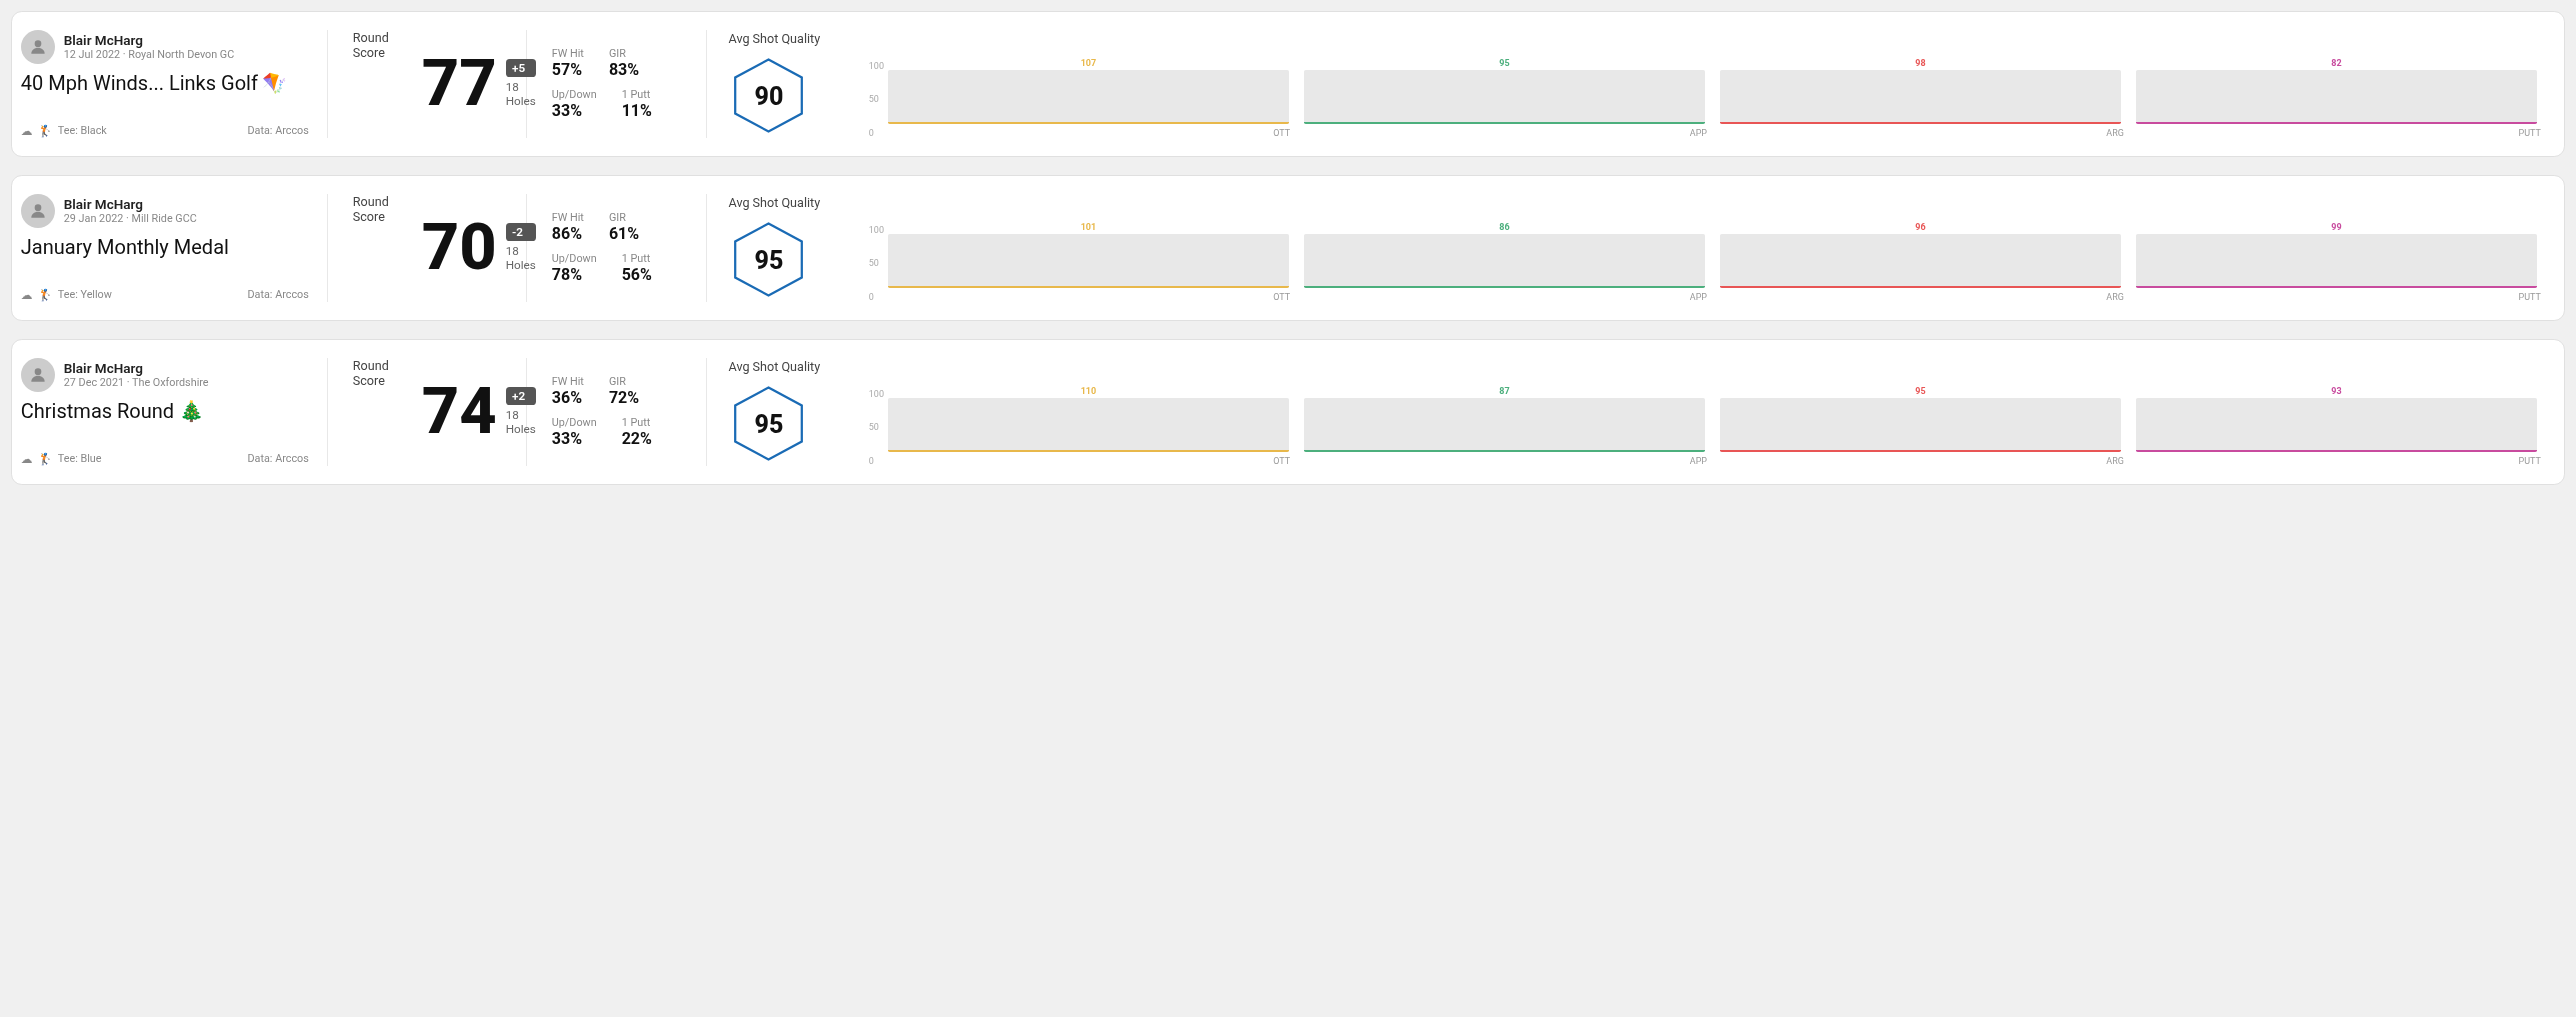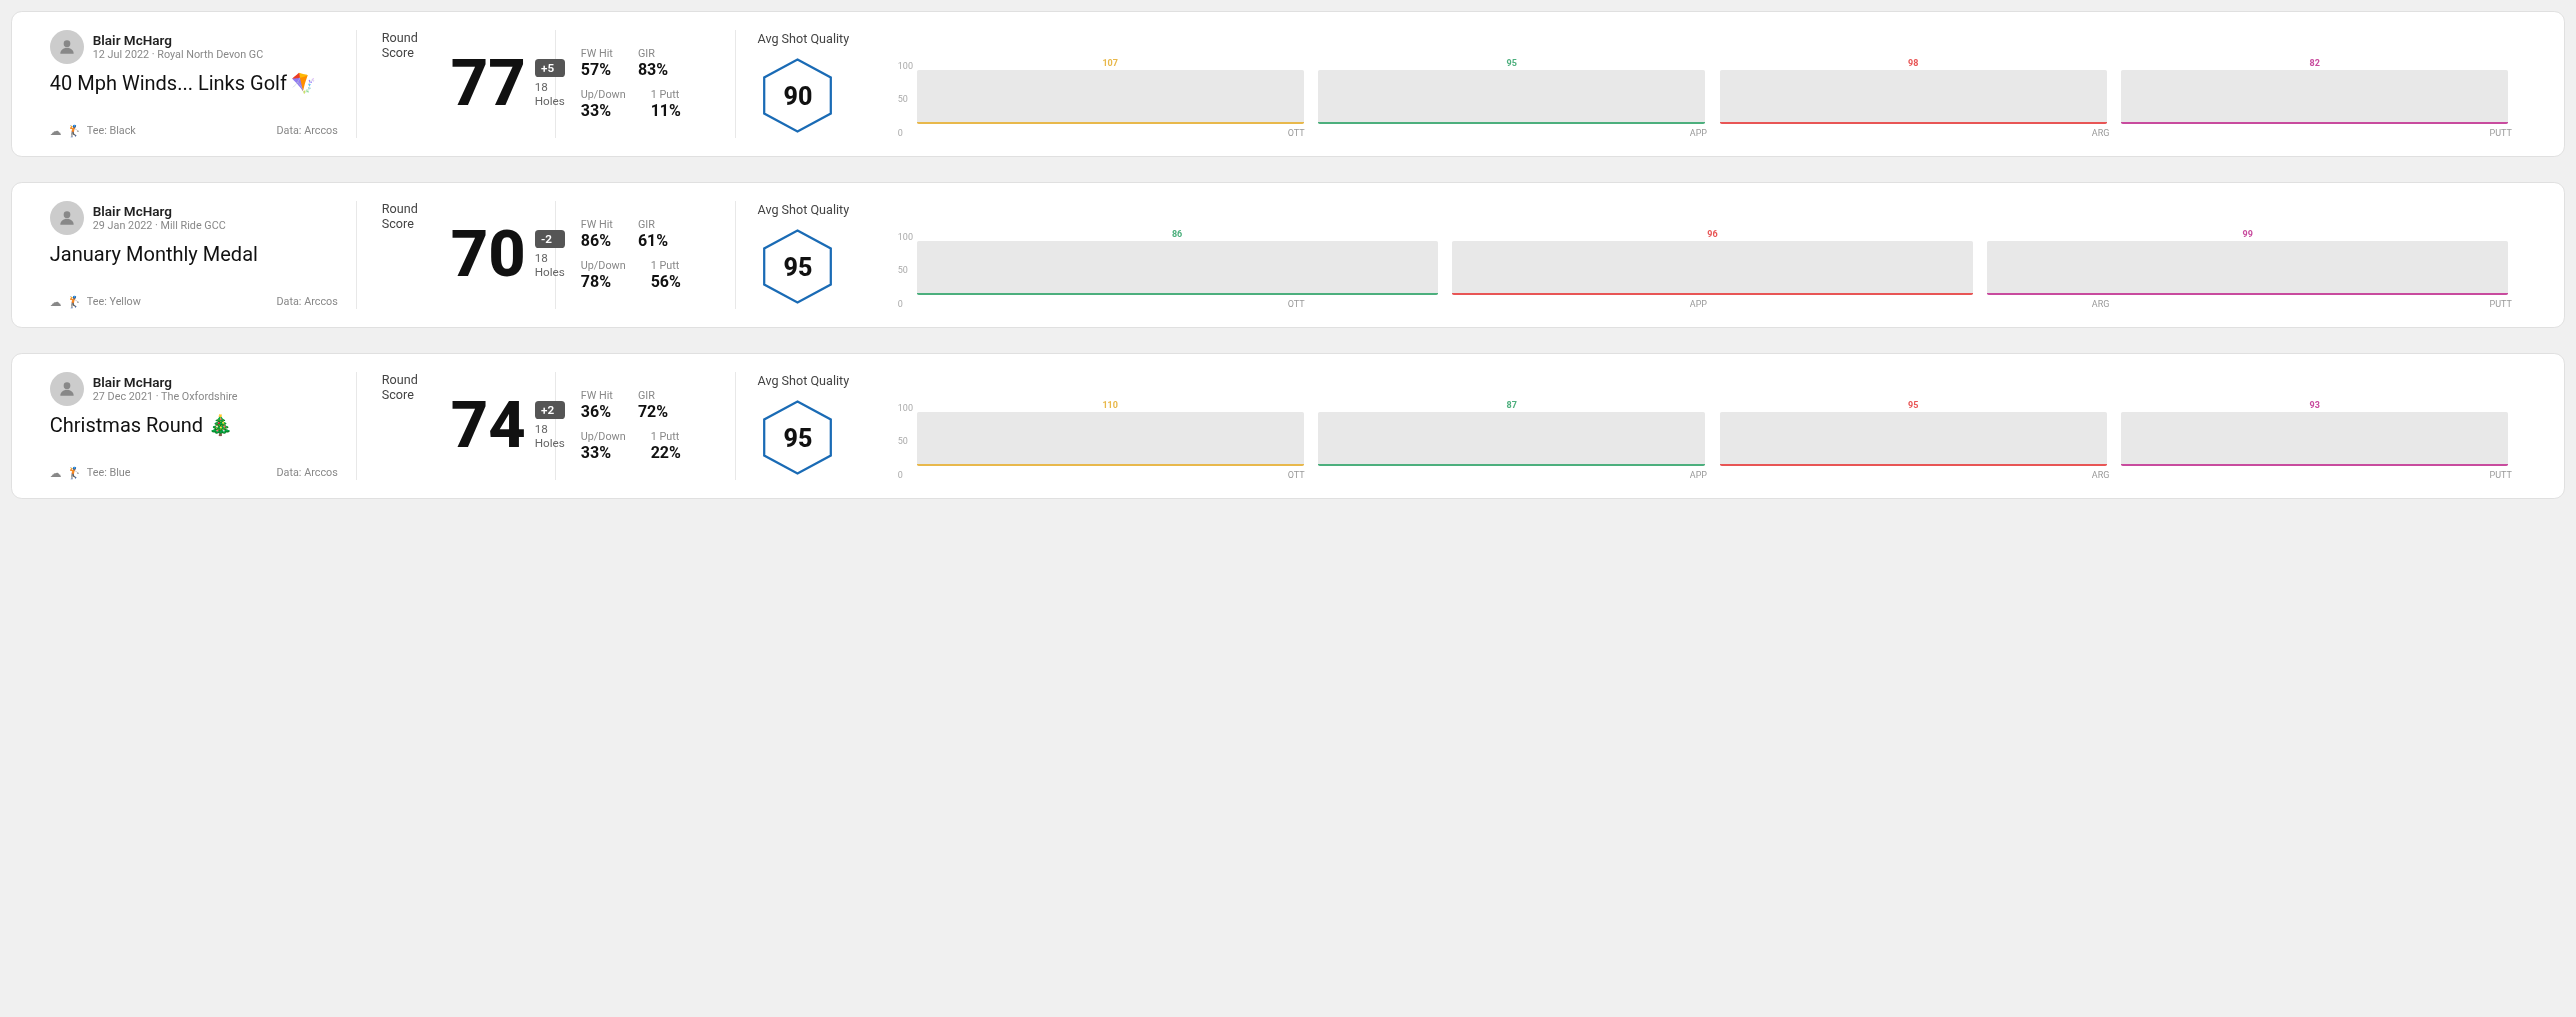--- a/index.html
+++ b/index.html
@@ -6,22 +6,22 @@
     body {
       font-family: -apple-system, BlinkMacSystemFont, 'Segoe UI', Roboto, sans-serif;
       background: #f0f0f0;
       padding: 10.8px;
       min-width: 1263px;
     }
     .round-card {
       background: #fff;
       border-radius: 10.8px;
       border: 0.9px solid #e0e0e0;
-      margin-bottom: 25px;
-      padding: 18px 38px;
+      margin-bottom: 18px;
+      padding: 18px 9px;
       display: flex;
       align-items: stretch;
       gap: 0;
     }
     .left-panel {
       width: 307px;
       flex-shrink: 0;
       display: flex;
       flex-direction: column;
       justify-content: space-between;
@@ -472,20 +472,26 @@
 
     <div class="chart-wrapper">
       <div class="y-axis-labels">
         <span class="y-label">100</span>
         <span class="y-label">50</span>
         <span class="y-label">0</span>
       </div>
       <div class="bars-and-labels">
         <div class="bars-row">
 
+      <div class="bar-item">
+        <span class="bar-top-value" style="color:#e8b84b">101</span>
+        <div class="bar-bg">
+          <div class="bar-color-line" style="background:#e8b84b; height:2.7px; bottom:0;"></div>
+        </div>
+      </div>
 
       <div class="bar-item">
         <span class="bar-top-value" style="color:#4caf7d">86</span>
         <div class="bar-bg">
           <div class="bar-color-line" style="background:#4caf7d; height:2.7px; bottom:0;"></div>
         </div>
       </div>
 
       <div class="bar-item">
         <span class="bar-top-value" style="color:#e85555">96</span>

